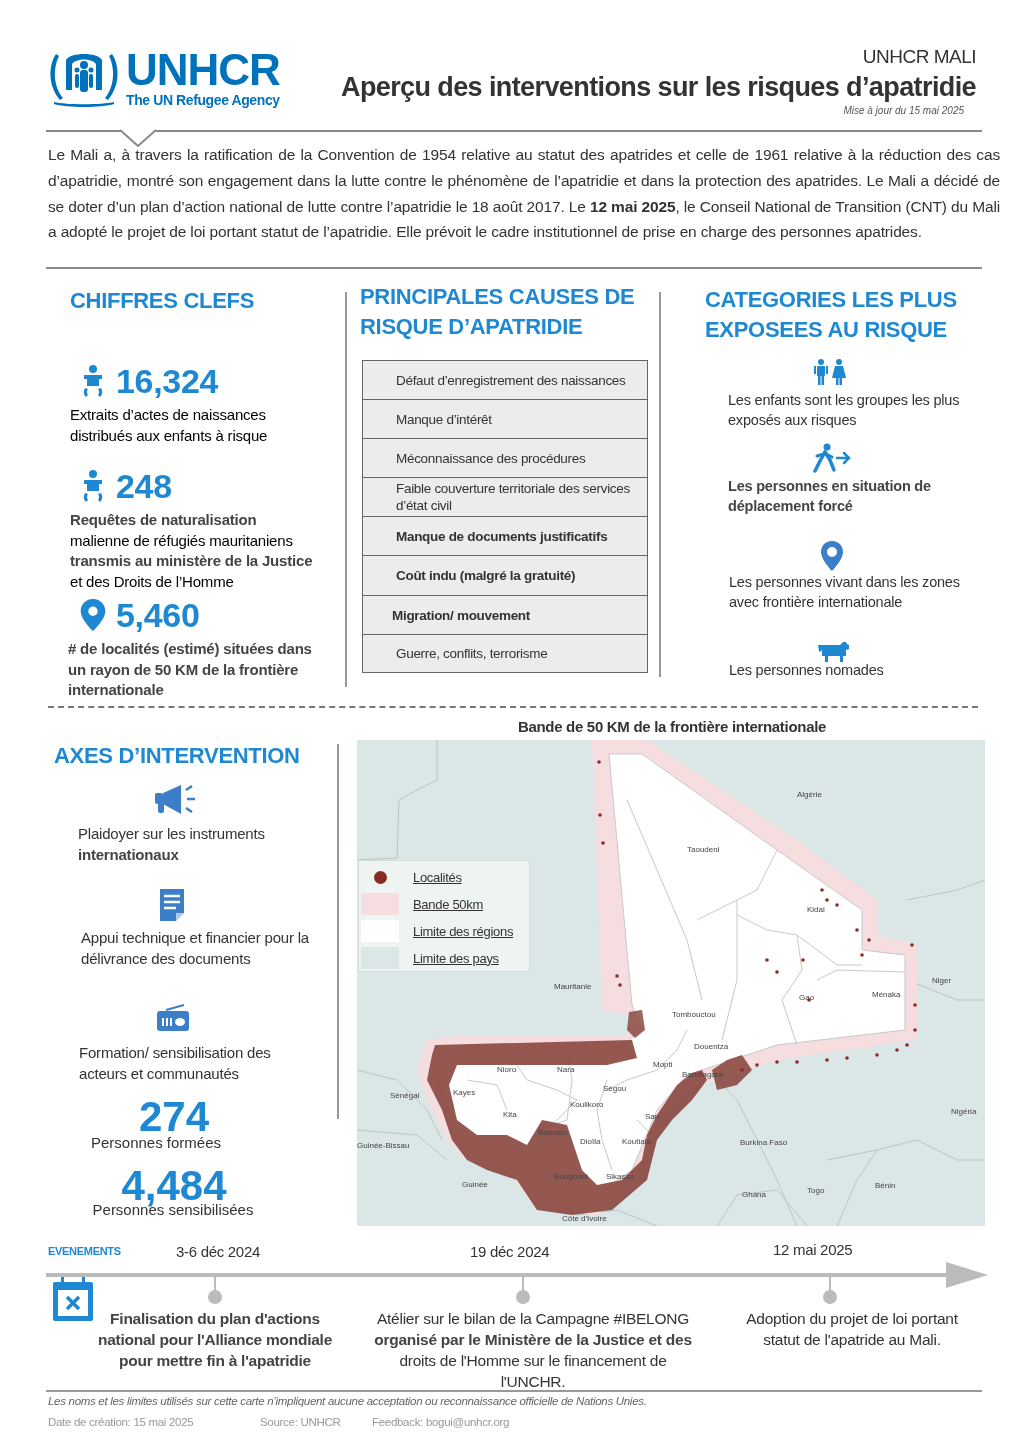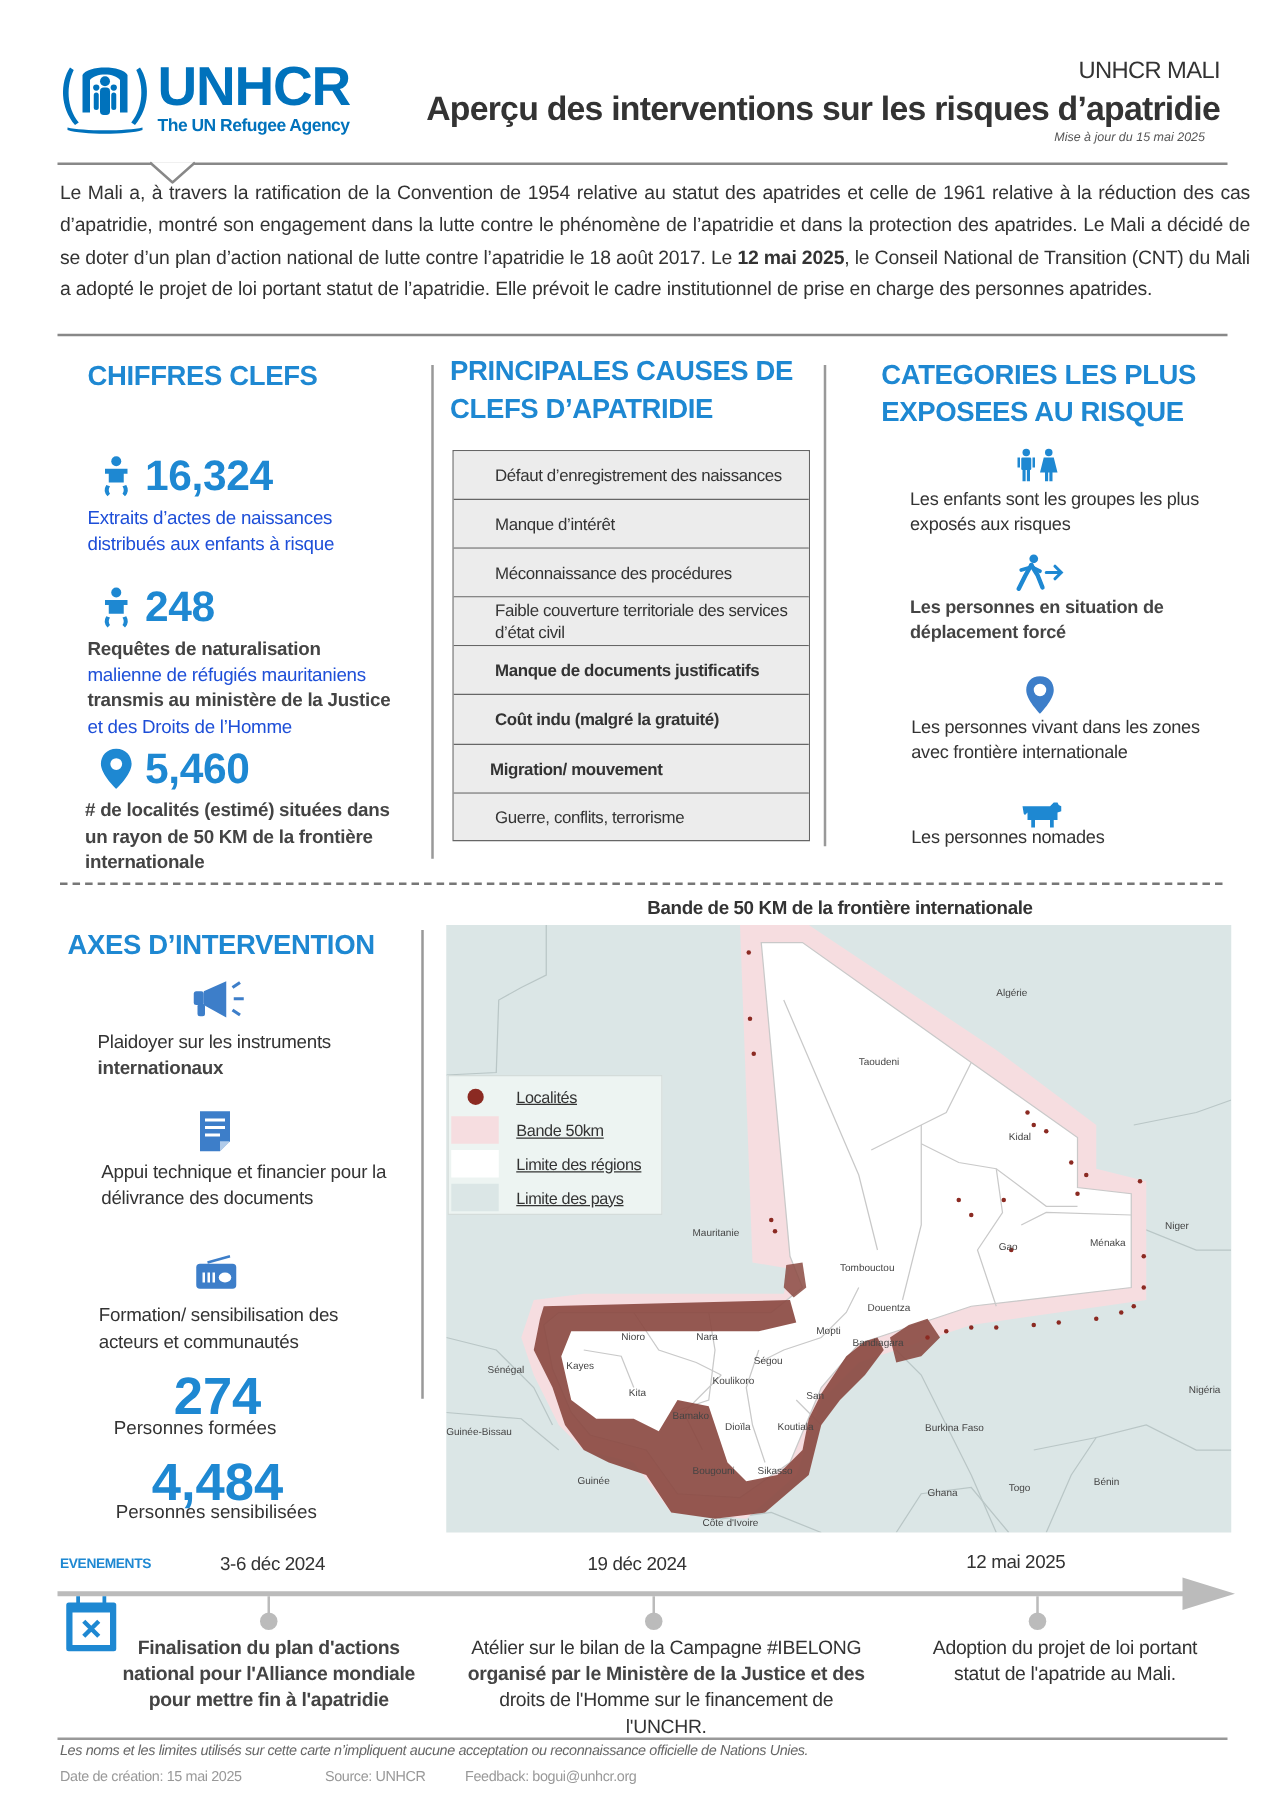--- a/index.html
+++ b/index.html
@@ -23,21 +23,21 @@
   .intro b { font-weight: bold; }
   .intro-rule { left: 46px; top: 267px; width: 936px; height: 2px; background: #888; }
 
   .sec-title { color: #1e88d2; font-weight: bold; font-size: 22px; line-height: 30px; letter-spacing: -0.3px; }
 
   
   .kf-title { left: 70px; top: 286px; }
   .kf-item { left: 70px; width: 270px; }
   .kf-num { display: flex; align-items: center; font-size: 34px; font-weight: bold; color: #1e88d2; letter-spacing: -0.3px; height: 40px; }
   .kf-num .ic { width: 30px; height: 34px; margin-right: 8px; margin-left: 8px; }
-  .kf-desc { font-size: 15px; line-height: 20.5px; color: #1d4ed8; letter-spacing: -0.2px; }
+  .kf-desc { font-size: 15px; line-height: 20.5px; color: #000000; letter-spacing: -0.2px; }
   .kf-desc.bold { font-weight: bold; color: #444; }
 
   .vline { width: 2px; background: #999; }
 
   
   .causes-title { left: 360px; top: 282px; width: 300px; }
   .causes-table { left: 362px; top: 360px; width: 286px; border: 1.5px solid #666; }
   .cause { background: #ececec; border-bottom: 1.5px solid #666; font-size: 13.5px; line-height: 17px; padding: 0 8px 0 33px; display: flex; align-items: center; color: #333; letter-spacing: -0.3px; }
   .cause:last-child { border-bottom: none; }
   .cause.bold { font-weight: bold; }
@@ -157,21 +157,21 @@
     </svg>
     <span>5,460</span>
   </div>
   <div class="kf-desc bold" style="margin-top:4px; margin-left:-10px; width:265px;"># de localités (estimé) situées dans un rayon de 50 KM de la frontière internationale</div>
 </div>
 
 <div class="abs vline" style="left:345px; top:292px; height:395px;"></div>
 
 <div class="abs sec-title causes-title">
   <div>PRINCIPALES CAUSES DE</div>
-  <div>CLEFS D’APATRIDIE</div>
+  <div>RISQUE D’APATRIDIE</div>
 </div>
 <div class="abs causes-table">
   <div class="cause" style="height:39px;">Défaut d’enregistrement des naissances</div>
   <div class="cause" style="height:39px;">Manque d’intérêt</div>
   <div class="cause" style="height:39px;">Méconnaissance des procédures</div>
   <div class="cause" style="height:39px;">Faible couverture territoriale des services d’état civil</div>
   <div class="cause bold" style="height:39px;">Manque de documents justificatifs</div>
   <div class="cause bold" style="height:40px;">Coût indu (malgré la gratuité)</div>
   <div class="cause bold" style="height:39px;padding-left:29px;">Migration/ mouvement</div>
   <div class="cause" style="height:37px;">Guerre, conflits, terrorisme</div>

